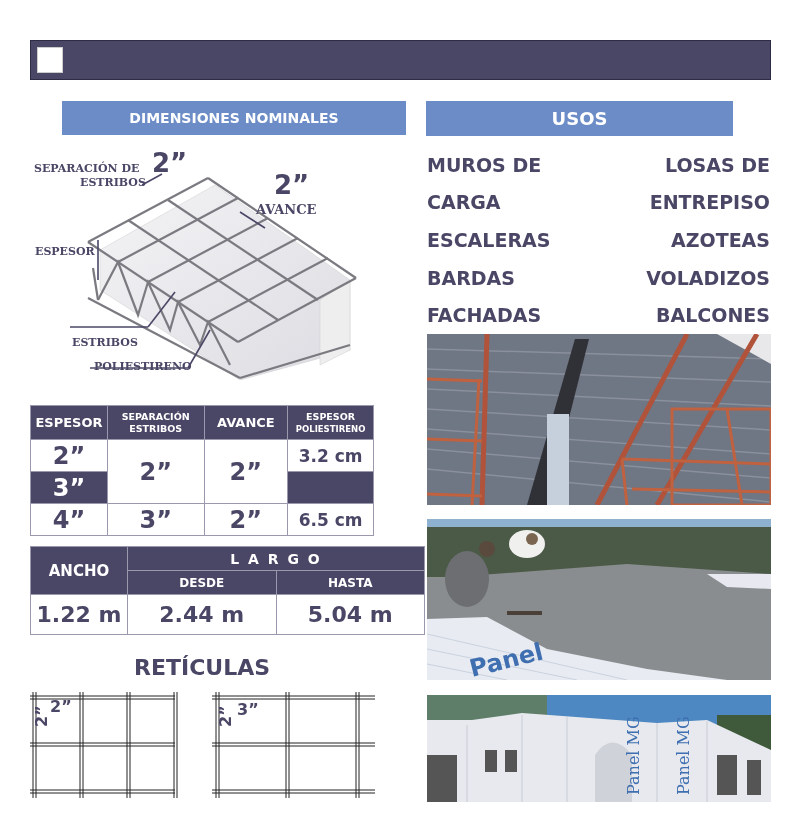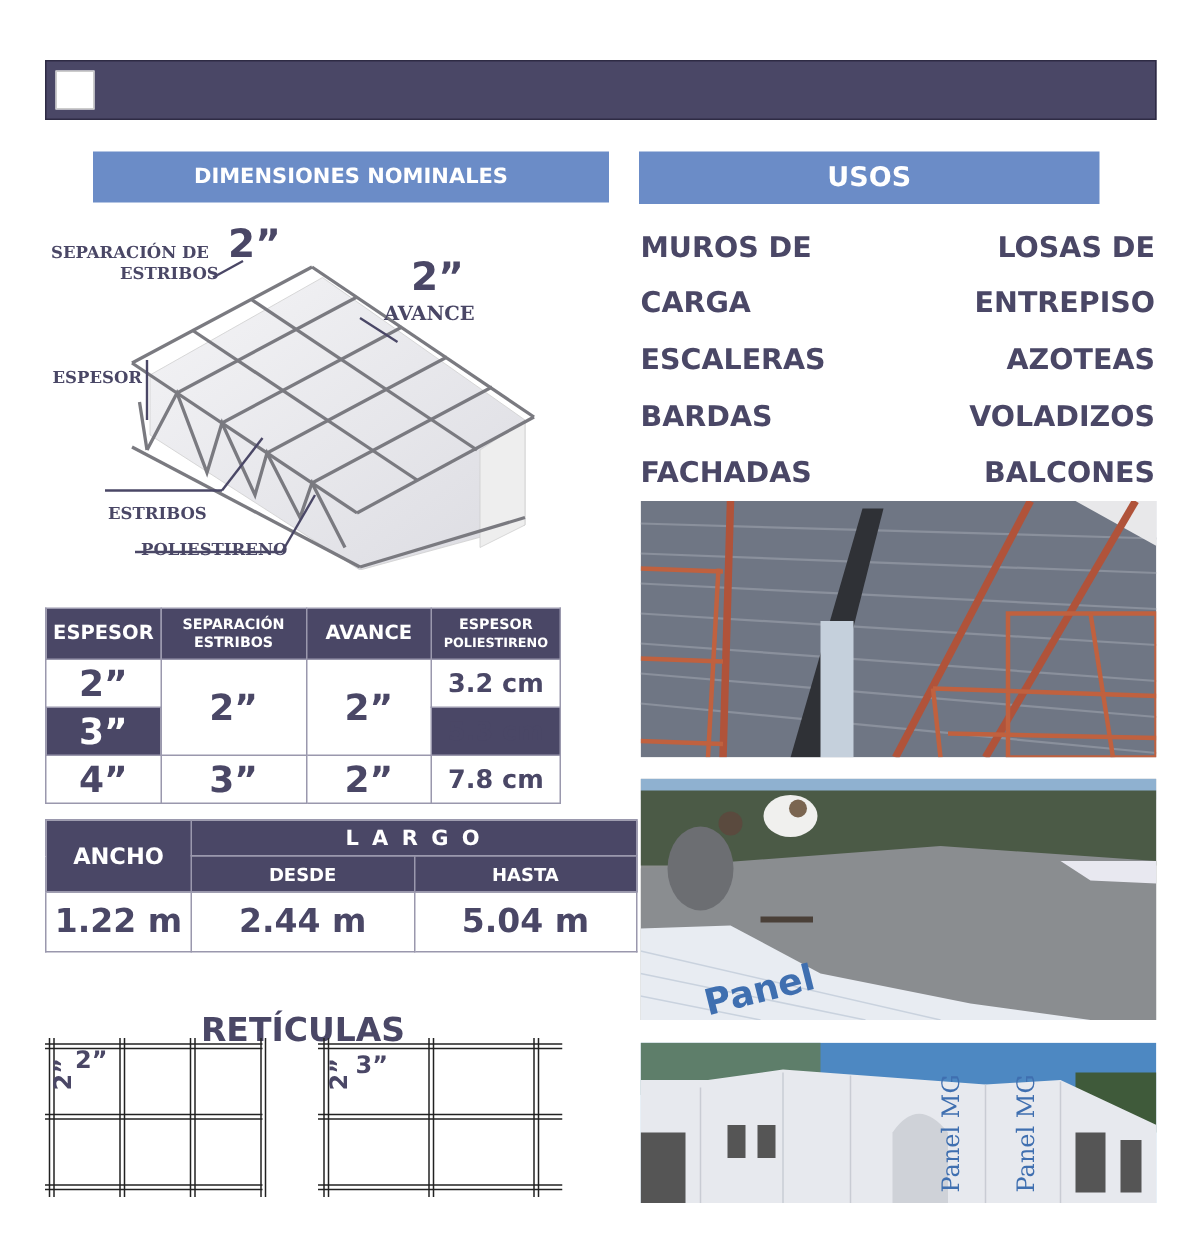--- a/index.html
+++ b/index.html
@@ -25,21 +25,21 @@
   .hd-lg { font-size: 13px; }
   .hd-sm { font-size: 9.5px; line-height: 12px; margin-left: 24px; }
   .cell-big { font-size: 24px; font-weight: bold; color: #4a4766; height: 32px; }
   .cell-dark { background: #4a4766; color: #fff; }
   .cell-cm { font-size: 17px; font-weight: bold; color: #4a4766; height: 29px; }
   
   .t2 { left: 30px; top: 546px; width: 395px; }
   .t2 td, .t2 th { border: 1px solid #9a98ad; text-align: center; }
   .t2 th { background: #4a4766; color: #fff; font-weight: bold; }
   .t2 .val { font-size: 22px; font-weight: bold; color: #4a4766; height: 40px; }
-  .ret-title { left: 30px; top: 655px; width: 344px; text-align: center; font-size: 22px; font-weight: bold; color: #4a4766; margin-top: 20px; }
+  .ret-title { left: 30px; top: 655px; width: 344px; text-align: center; font-size: 22px; font-weight: bold; color: #4a4766; }
   .grid-svg { position: absolute; }
   
   .uso { position: absolute; font-weight: bold; font-size: 19px; color: #4a4766; white-space: nowrap; }
   .uso.l { left: 427px; }
   .uso.r { right: 24px; text-align: left; }
   .photo { position: absolute; left: 427px; width: 344px; overflow: hidden; }
 </style>
 </head>
 <body>
 
@@ -117,21 +117,21 @@
     <td class="cell-cm">3.2 cm</td>
   </tr>
   <tr>
     <td class="cell-big cell-dark">3”</td>
     <td class="cell-cm cell-dark">5.3 cm</td>
   </tr>
   <tr>
     <td class="cell-big">4”</td>
     <td class="cell-big">3”</td>
     <td class="cell-big">2”</td>
-    <td class="cell-cm">7.8 cm</td>
+    <td class="cell-cm">6.5 cm</td>
   </tr>
 </tbody>
   </table>
 
 <table class="t2">
   <tbody>
       <tr>
     <th rowspan="2" style="width:97px;font-size:15px;">ANCHO</th>
     <th colspan="2" style="height:24px;font-size:14px;letter-spacing:2px;">L A R G O</th>
   </tr>

